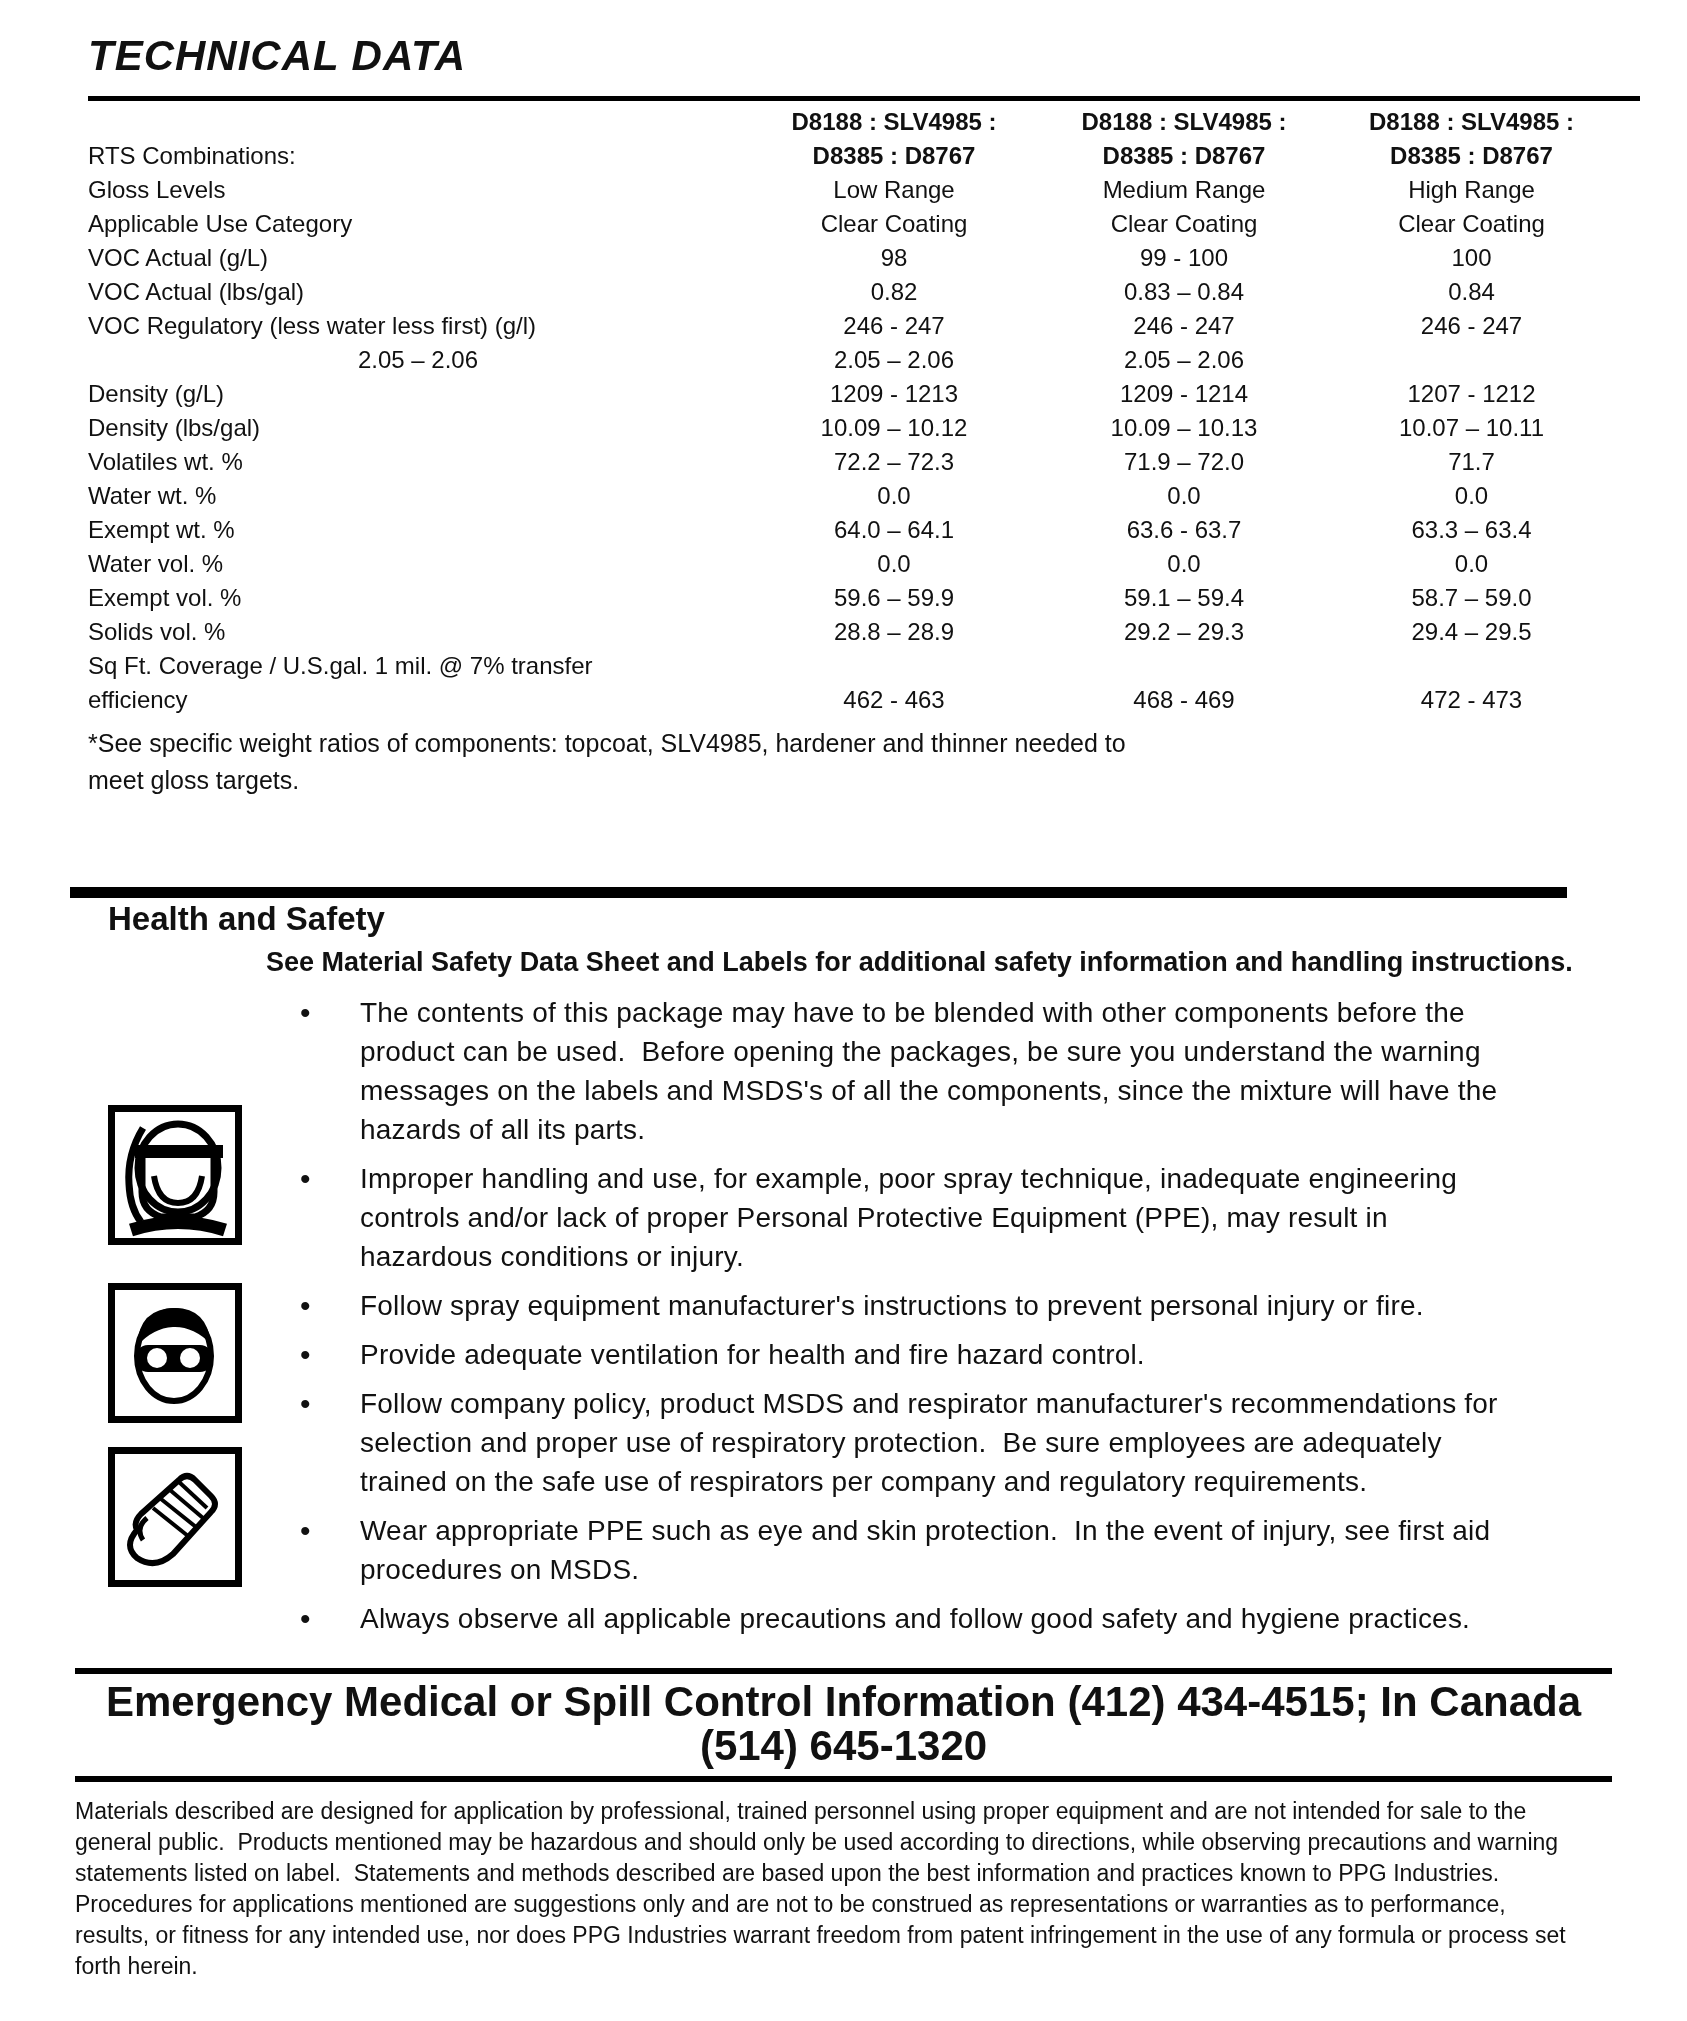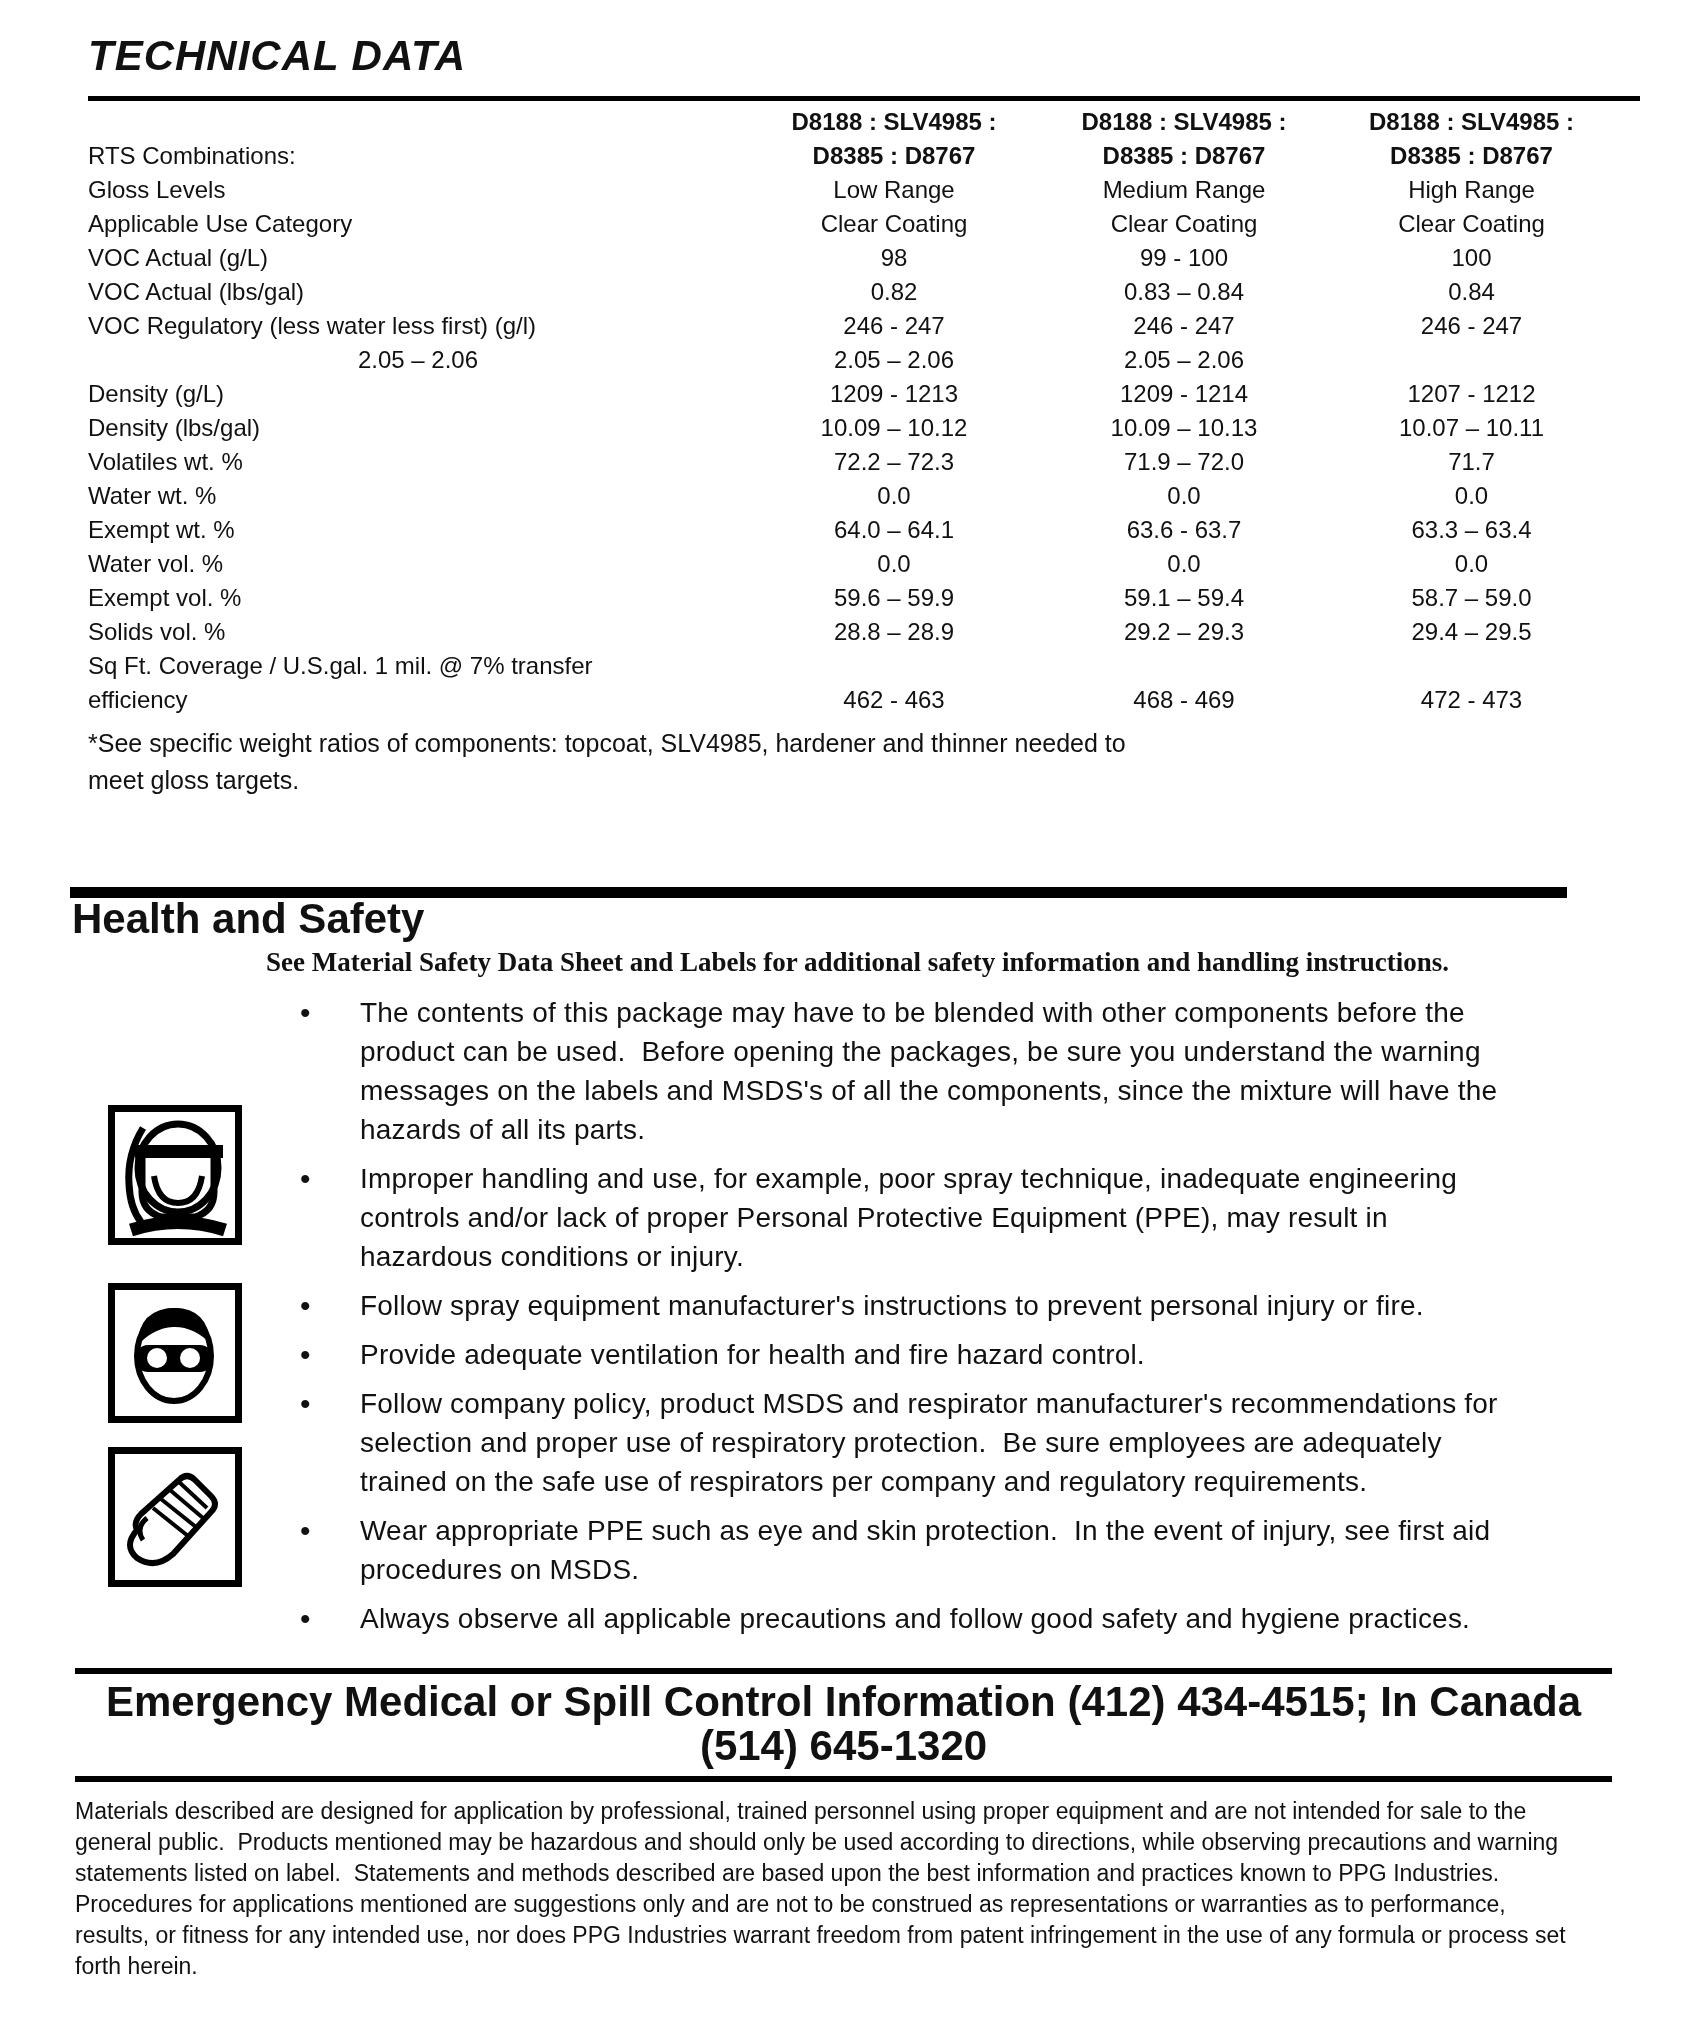--- a/index.html
+++ b/index.html
@@ -46,28 +46,28 @@
     font-size:25px;
     line-height:37px;
     white-space:pre-wrap;
   }
   
   .hs-bar{
     margin:88px 0 0 70px;
     width:1497px;height:11px;background:#000;
   }
   .hs-heading{
-    margin:2px 0 0 72px;
-    font-size:42px;
+    margin:2px 0 0 108px;
+    font-size:33px;
     font-weight:bold;
     line-height:38px;
   }
   .msds-note{
     margin:8px 0 15px 266px;
-    font-family:Liberation Serif, serif;
+    font-family:Liberation Sans, sans-serif;
     font-weight:bold;
     font-size:27px;
     line-height:32px;
   }
   .bullets{
     list-style:none;
     margin:10px 0 0 278px;
     padding:0;
     width:1262px;
   }

